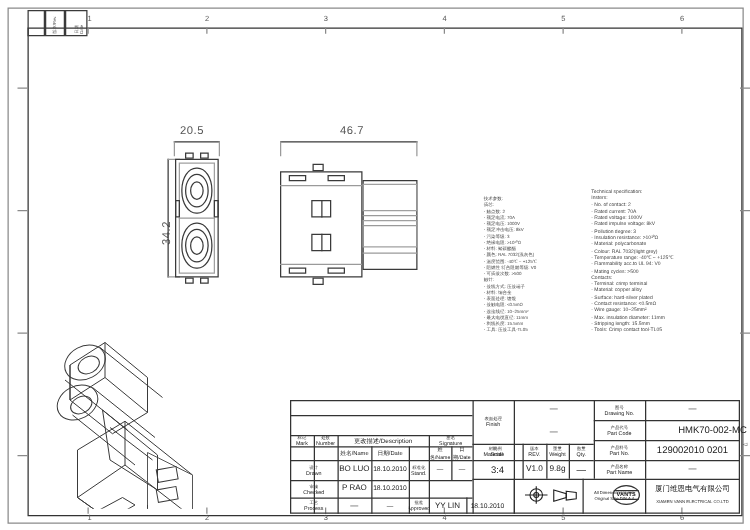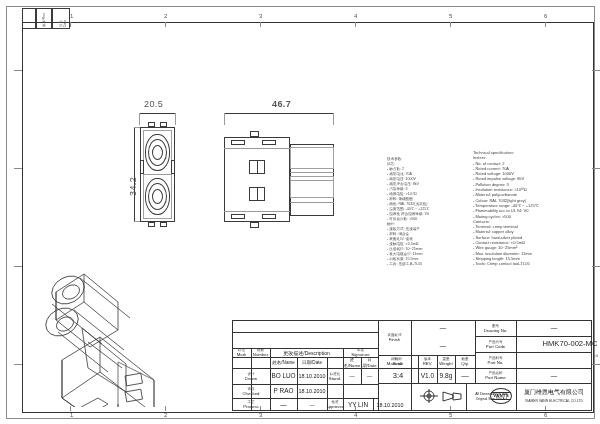--- a/index.html
+++ b/index.html
@@ -135,21 +135,21 @@
     <div class="circ" style="left:152px;top:145px;width:11px;height:15px;"></div>
 
     <div class="circ" style="left:145px;top:178px;width:25px;height:37px;border-radius:48%;"></div>
     <div class="circ" style="left:148px;top:183px;width:19px;height:27px;"></div>
     <div class="circ" style="left:152px;top:189px;width:11px;height:15px;"></div>
 
     <div class="lnl" style="left:143px;top:174px;width:29px;height:1px;"></div>
   </div>
 
   <div>
-    <div class="dim" style="left:272px;top:99px;font-weight:bold;">46.7</div>
+    <div class="dim" style="left:272px;top:99px;">46.7</div>
     <div class="ln" style="left:224px;top:113px;width:110px;height:1px;"></div>
     <div class="lnl" style="left:224px;top:113px;width:1px;height:12px;"></div>
     <div class="lnl" style="left:333px;top:113px;width:1px;height:12px;"></div>
 
     <div class="box" style="left:224px;top:137px;width:66px;height:85px;"></div>
     <div class="lnl" style="left:224px;top:148px;width:66px;height:1px;"></div>
     <div class="lnl" style="left:224px;top:211px;width:66px;height:1px;"></div>
 
     <div class="box" style="left:250px;top:131px;width:9px;height:6px;"></div>
     <div class="box" style="left:250px;top:222px;width:9px;height:6px;"></div>
@@ -423,20 +423,21 @@
       </span>
   </div>
   <div class="c big" style="left:532px;top:336px;width:76px;height:16px;">HMK70-002-MC</div>
 
   <div class="c bi" style="left:475px;top:352px;width:41px;height:16px;">
     <span>
         <span class="cn-sm">产品料号</span>
         <span class="en-sm">Part No.</span>
       </span>
   </div>
+  <div class="c big" style="left:516px;top:352px;width:76px;height:16px;">129002010 0201</div>
 
   <div class="c bi" style="left:475px;top:368px;width:41px;height:15px;">
     <span>
         <span class="cn-sm">产品名称</span>
         <span class="en-sm">Part Name</span>
       </span>
   </div>
   <div class="c mid" style="left:516px;top:368px;width:76px;height:15px;">—</div>
 
   <svg width="20" height="16" style="position:absolute;left:419px;top:388px;">

